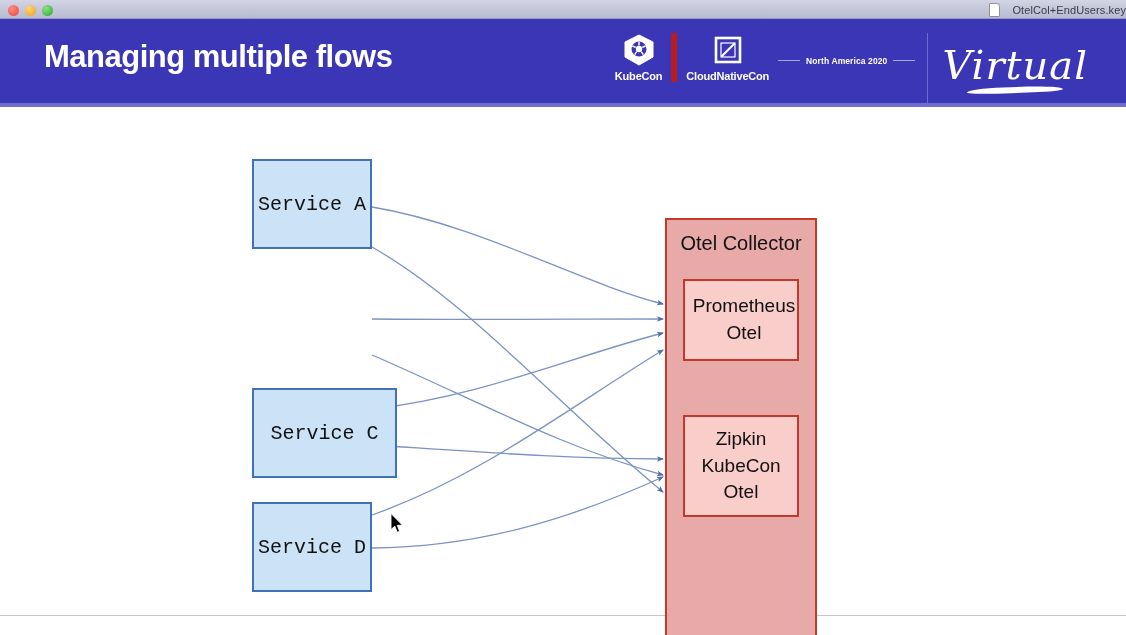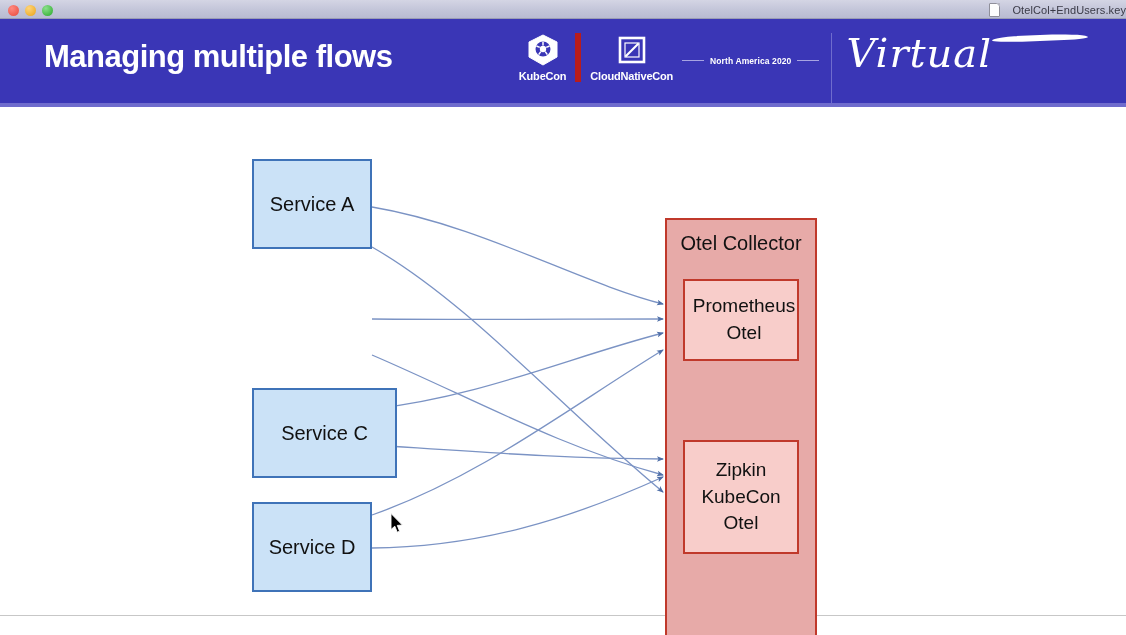--- a/index.html
+++ b/index.html
@@ -172,22 +172,22 @@
   }
   #region-text {
     font-size: 8.5px;
     font-weight: bold;
     color: #ffffff;
     letter-spacing: 0.1px;
     white-space: nowrap;
   }
   #virtual-block {
     display: flex;
-    flex-direction: row;
-    align-items: flex-start;
+    flex-direction: column;
+    align-items: center;
     justify-content: center;
     height: 72px;
     padding-left: 14px;
     border-left: 1px solid #6f6ccd;
   }
   #virtual-word {
     font-family: "DejaVu Serif", serif;
     font-style: italic;
     font-size: 40px;
     color: #ffffff;
@@ -223,20 +223,21 @@
     display: flex;
     align-items: center;
     justify-content: center;
     text-align: center;
   }
   .service-node {
     background: #cbe2f7;
     border: 2px solid #3f73b8;
     font-size: 20px;
     color: #111111;
+    font-family: Liberation Mono, monospace;
   }
   #collector-node {
     background: #e7aaa8;
     border: 2px solid #c0392b;
     align-items: flex-start;
     justify-content: center;
   }
   #collector-label {
     font-size: 20px;
     color: #111111;
@@ -362,21 +363,21 @@
 
       <div class="node" id="collector-node" style="left:665px; top:111px; width:152px; height:427px;">
         <span id="collector-label">Otel Collector</span>
       </div>
 
       <div class="node sink-node" style="left:683px; top:172px; width:116px; height:82px;padding-left:6px;">
         <span>Prometheus</span>
         <span>Otel</span>
       </div>
 
-      <div class="node sink-node" style="left:683px; top:308px; width:116px; height:114px;margin-top:25px;">
+      <div class="node sink-node" style="left:683px; top:308px; width:116px; height:102px;">
         <span>Zipkin</span>
         <span>KubeCon</span>
         <span>Otel</span>
       </div>
 
       <svg id="cursor" viewBox="0 0 14 21">
         <path d="M1,0.5 L1,16.5 L4.8,13.2 L7.2,19.2 L9.6,18.2 L7.3,12.4 L12.4,12.1 Z" fill="#000000" stroke="#ffffff" stroke-width="0.9"></path>
       </svg>
 
     </div>

